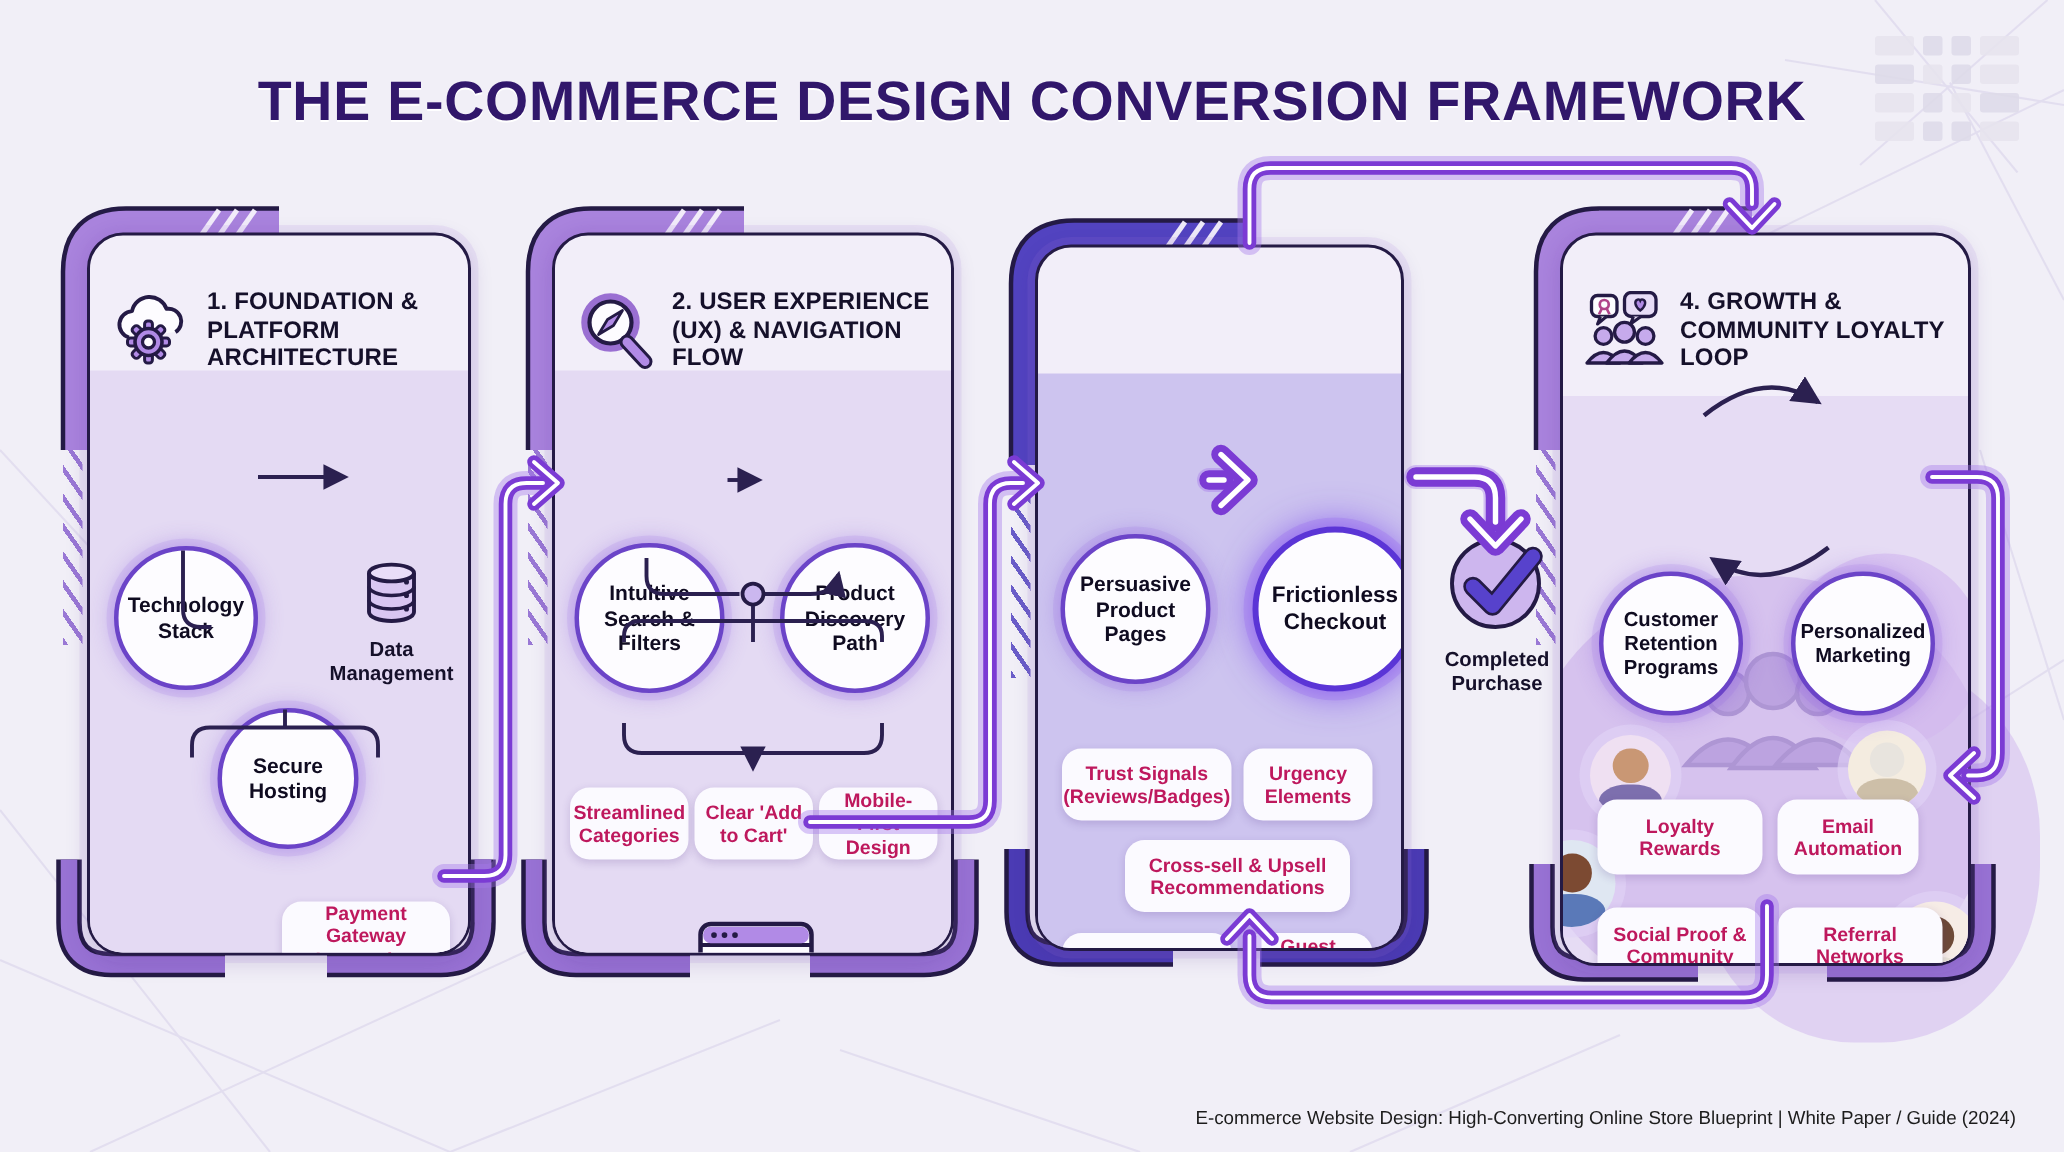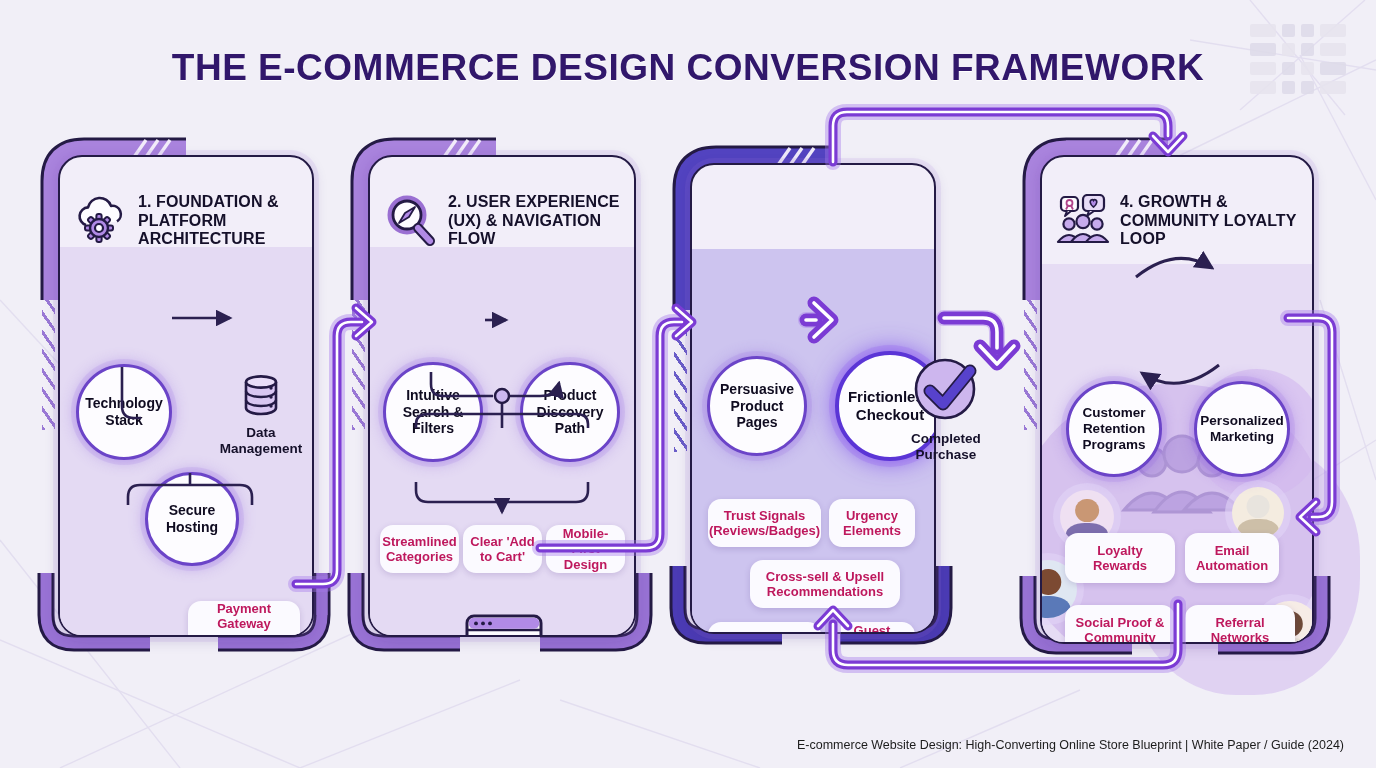--- a/index.html
+++ b/index.html
@@ -234,21 +234,21 @@
       <div class="node" style="left:15px;top:107px;width:100px;height:100px;">Persuasive Product Pages</div>
       <div class="node hot" style="left:143px;top:102px;width:110px;height:110px;font-size:15px;">Frictionless Checkout</div>
       <div class="pill" style="left:16px;top:250px;width:113px;height:48px;">Trust Signals (Reviews/Badges)</div>
       <div class="pill" style="left:137px;top:250px;width:86px;height:48px;">Urgency Elements</div>
       <div class="pill" style="left:58px;top:311px;width:150px;height:48px;">Cross-sell &amp; Upsell Recommendations</div>
       <div class="pill" style="left:16px;top:373px;width:113px;height:48px;">Abandoned Cart Recovery</div>
       <div class="pill" style="left:137px;top:373px;width:86px;height:48px;">Guest Checkout Option</div>
     </div>
   </section>
 
-  <div id="milestone" class="abs" style="left:900px;top:355px;width:92px;">
+  <div id="milestone" class="abs" style="left:952px;top:355px;width:92px;">
     <svg width="92" height="68" viewBox="0 0 92 68">
       <circle cx="45" cy="34" r="29" fill="#cdb6ee" stroke="#241a45" stroke-width="2.6"></circle>
       <path d="M30,36 L43,49 L70,16" fill="none" stroke="#241a45" stroke-width="13" stroke-linecap="round" stroke-linejoin="round"></path>
       <path d="M30,36 L43,49 L70,16" fill="none" stroke="#5742cc" stroke-width="9.5" stroke-linecap="round" stroke-linejoin="round"></path>
     </svg>
     <div class="cap" style="position:relative;left:0;top:4px;width:92px;">Completed Purchase</div>
   </div>
 
   <section class="card" style="left:1040px;top:155px;width:270px;height:485px;">
     <div class="hdr" style="height:90px;">

